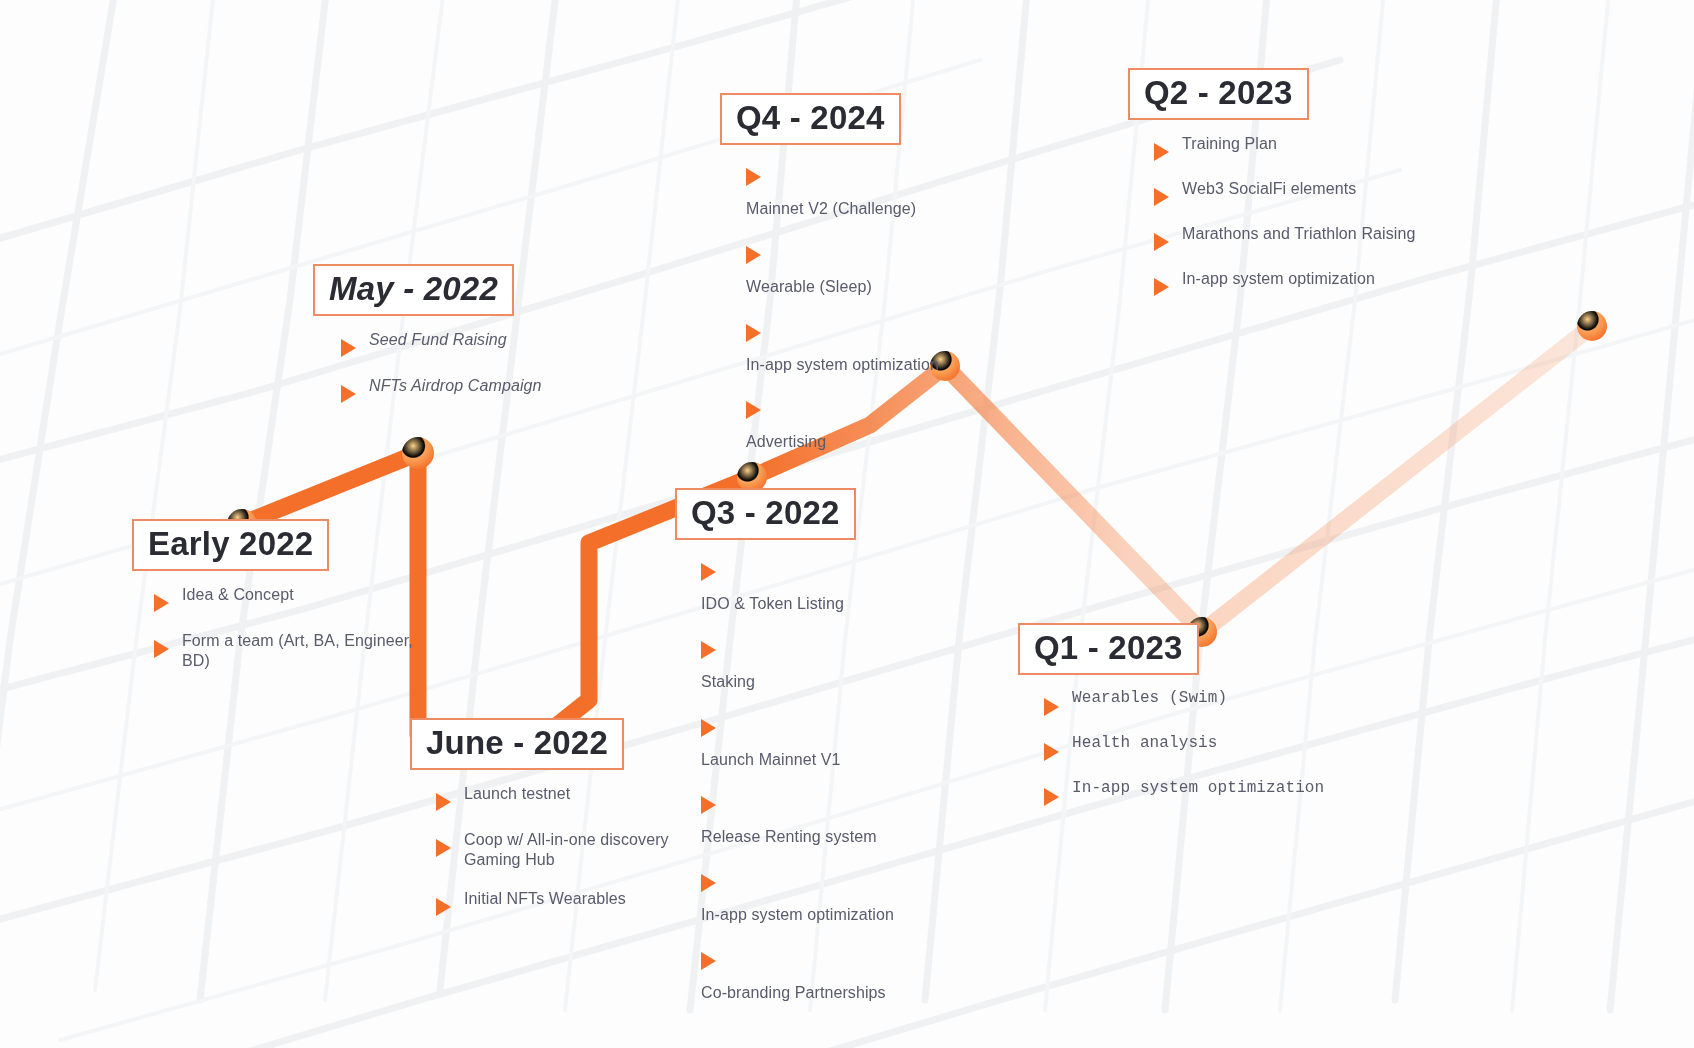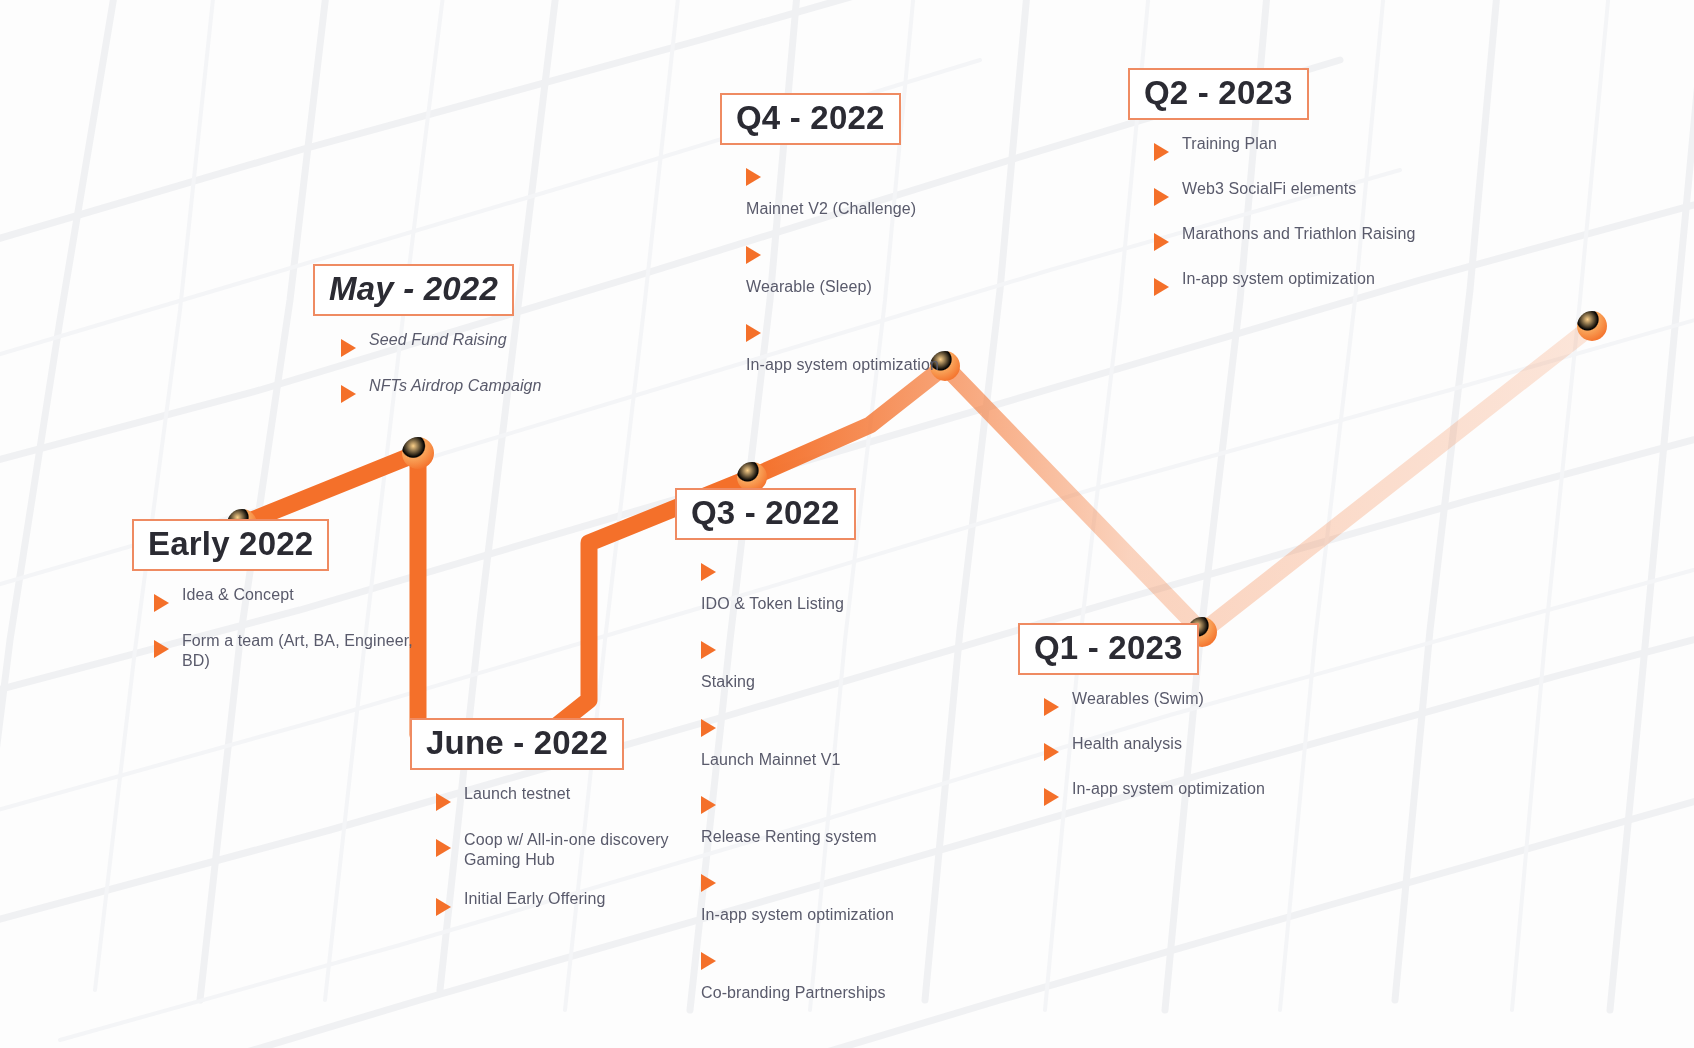--- a/index.html
+++ b/index.html
@@ -68,21 +68,21 @@
 
   #ms-q3{left:675px;top:488px;}
   #ms-q3 .ms-list{margin-left:26px;}
   #ms-q3 .ms-list li{margin-bottom:18px;flex-direction:column;}
 
   #ms-q4{left:720px;top:93px;}
   #ms-q4 .ms-list{margin-left:26px;}
   #ms-q4 .ms-list li{margin-bottom:18px;flex-direction:column;}
 
   #ms-q1{left:1018px;top:623px;}
-  #ms-q1 .ms-list{margin-left:26px;}
+  #ms-q1 .ms-list{margin-left:26px;font-family:Liberation Mono, monospace;}
   #ms-q1 .ms-list li{margin-bottom:18px;}
 
   #ms-q2{left:1128px;top:68px;}
   #ms-q2 .ms-list{margin-left:26px;}
   #ms-q2 .ms-list li{margin-bottom:18px;}
 </style>
 </head>
 <body>
 
 <div id="stage">
@@ -182,21 +182,21 @@
       <li>
         <span class="bullet"></span>
         <span class="txt">Launch testnet</span>
       </li>
       <li>
         <span class="bullet"></span>
         <span class="txt">Coop w/ All-in-one discovery Gaming Hub</span>
       </li>
       <li>
         <span class="bullet"></span>
-        <span class="txt">Initial Early Offering</span>
+        <span class="txt">Initial NFTs Wearables</span>
       </li>
     </ul>
   </div>
 
   <div class="milestone" id="ms-q3">
     <div class="ms-title">Q3 - 2022</div>
     <ul class="ms-list">
       <li>
         <span class="bullet"></span>
         <span class="txt">IDO &amp; Token Listing</span>
@@ -218,33 +218,37 @@
         <span class="txt">In-app system optimization</span>
       </li>
       <li>
         <span class="bullet"></span>
         <span class="txt">Co-branding Partnerships</span>
       </li>
     </ul>
   </div>
 
   <div class="milestone" id="ms-q4">
-    <div class="ms-title">Q4 - 2022</div>
+    <div class="ms-title">Q4 - 2024</div>
     <ul class="ms-list">
       <li>
         <span class="bullet"></span>
         <span class="txt">Mainnet V2 (Challenge)</span>
       </li>
       <li>
         <span class="bullet"></span>
         <span class="txt">Wearable (Sleep)</span>
       </li>
       <li>
         <span class="bullet"></span>
         <span class="txt">In-app system optimization</span>
+      </li>
+      <li>
+        <span class="bullet"></span>
+        <span class="txt">Advertising</span>
       </li>
     </ul>
   </div>
 
   <div class="milestone" id="ms-q1">
     <div class="ms-title">Q1 - 2023</div>
     <ul class="ms-list">
       <li>
         <span class="bullet"></span>
         <span class="txt">Wearables (Swim)</span>

